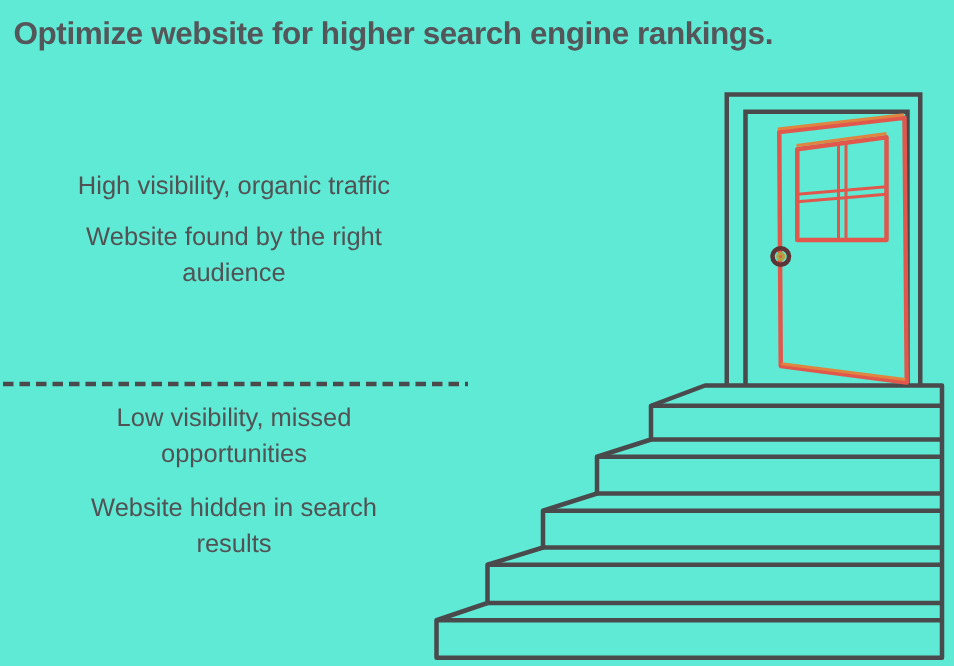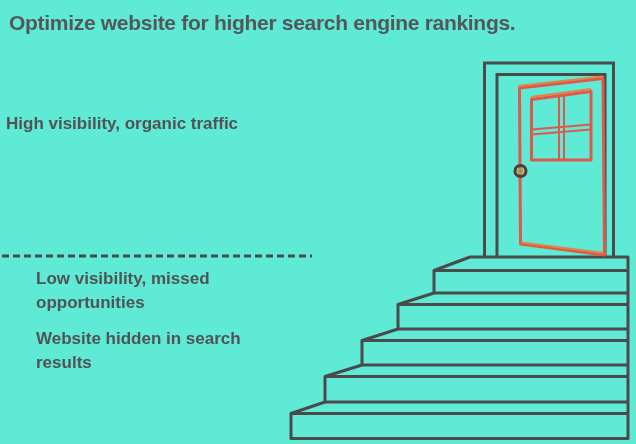--- a/index.html
+++ b/index.html
@@ -35,24 +35,24 @@
   .text-col {
     position: absolute;
     left: 0;
     top: 0;
     width: 312px;
     height: 444px;
   }
   .text-block {
     position: absolute;
     margin: 0;
-    text-align: left;
+    text-align: center;
     font-size: 17px;
     line-height: 24px;
-    font-weight: 700;
+    font-weight: 400;
     color: #525255;
   }
   .tb-a { top: 112px; left: 6px;  width: 300px; }
   .tb-b { top: 146px; left: 26px; width: 260px; }
   .tb-c { top: 267px; left: 36px; width: 240px; }
   .tb-d { top: 327px; left: 36px; width: 240px; }
 </style>
 </head>
 <body>
 
@@ -104,17 +104,18 @@
     </g>
 
     <g fill="none">
       <circle cx="520.5" cy="171" r="5.5" stroke-width="3" stroke="#5e3434"></circle>
       <circle cx="520.5" cy="171" r="2" stroke-width="2" stroke="#b3a23d"></circle>
     </g>
   </svg>
 
   <div class="text-col">
     <p class="text-block tb-a">High visibility, organic traffic</p>
+    <p class="text-block tb-b">Website found by the right audience</p>
     <p class="text-block tb-c">Low visibility, missed opportunities</p>
     <p class="text-block tb-d">Website hidden in search results</p>
   </div>
 
 </div>
 
 </body></html>

